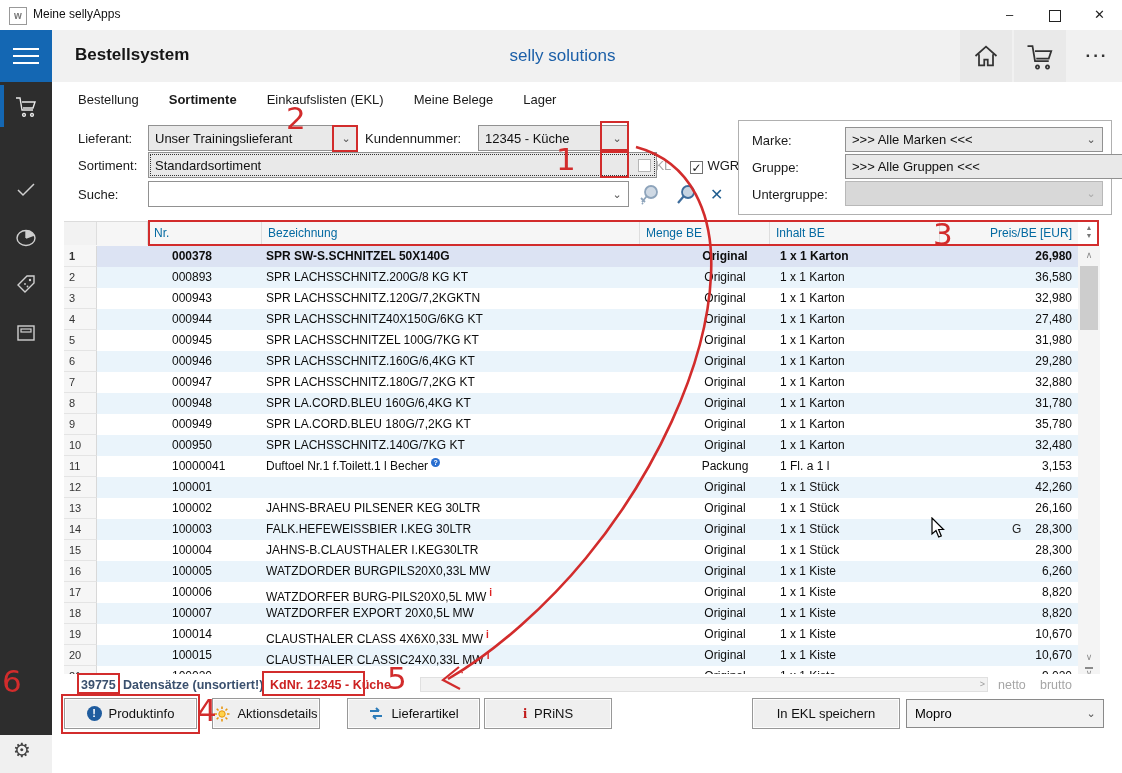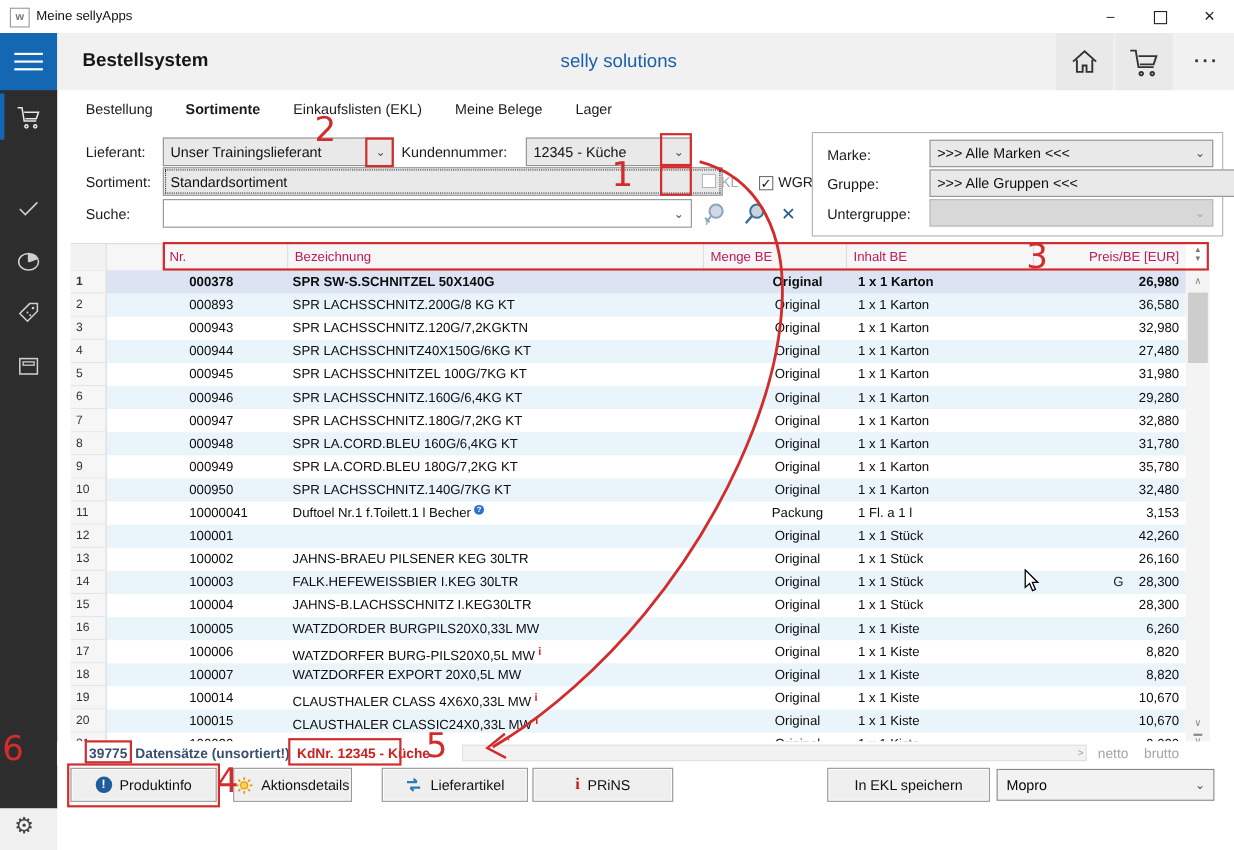--- a/index.html
+++ b/index.html
@@ -45,21 +45,21 @@
   .combo{background:#e9e9e9;border:1px solid #919191;font-size:13px;color:#111;display:flex;align-items:center;padding-left:6px;box-sizing:border-box;}
   .combo .chev{margin-left:auto;width:22px;text-align:center;color:#555;font-size:11px;}
   .dotted{outline:1px dotted #333;outline-offset:-3px;}
   .cbx{width:13px;height:13px;border:1px solid #707070;background:#fff;display:inline-block;font-size:12px;line-height:12px;text-align:center;color:#111;font-weight:bold;box-sizing:border-box;}
   .cbx.dis{border-color:#b5b5b5;}
   #brandpanel{left:738px;top:120px;width:372px;height:93px;border:1px solid #b0b0b0;background:#fff;}
 
   
   #table{left:64px;top:221px;width:1036px;height:453px;overflow:hidden;background:#fff;}
   #thead{position:absolute;left:0;top:0;width:1014px;height:24px;background:#f6f6f6;border-bottom:1px solid #cfcfcf;border-top:1px solid #dcdcdc;}
-  .hcell{position:absolute;top:0;height:23px;line-height:23px;font-size:12px;color:#be185d;border-right:1px solid #dedede;box-sizing:border-box;padding-left:6px;white-space:nowrap;overflow:hidden;}
+  .hcell{position:absolute;top:0;height:23px;line-height:23px;font-size:12px;color:#0369a1;border-right:1px solid #dedede;box-sizing:border-box;padding-left:6px;white-space:nowrap;overflow:hidden;}
   #tbody{position:absolute;left:0;top:25px;width:1014px;}
   .trow{position:absolute;left:0;width:1014px;height:21px;}
   .trow.even{background:#eaf4fb;}
   .trow.sel{background:#dce3f3;font-weight:bold;}
   .tcell{position:absolute;top:0;height:21px;line-height:21px;font-size:12px;color:#0d0d0d;white-space:nowrap;overflow:hidden;box-sizing:border-box;}
   .c-gutter{left:0;width:33px;background:#f6f6f6;border-right:1px solid #d8d8d8;border-bottom:1px solid #e4e4e4;color:#333;font-size:11px;padding-left:5px;}
   .c-flag{left:33px;width:51px;}
   .c-nr{left:84px;width:114px;padding-left:24px;}
   .c-bez{left:198px;width:378px;padding-left:4px;}
   .c-menge{left:596px;width:130px;text-align:center;}
@@ -367,21 +367,21 @@
           <div class="tcell c-nr">100003</div>
           <div class="tcell c-bez">FALK.HEFEWEISSBIER I.KEG 30LTR</div>
           <div class="tcell c-menge">Original</div>
           <div class="tcell c-inhalt">1 x 1 Stück</div>
           <div class="tcell c-preis"><span class="pflag">G</span>28,300</div>
         </div>
         <div class="trow" style="top: 294px;">
           <div class="tcell c-gutter">15</div>
           <div class="tcell c-flag"></div>
           <div class="tcell c-nr">100004</div>
-          <div class="tcell c-bez">JAHNS-B.LACHSSCHNITZ I.KEG30LTR</div>
+          <div class="tcell c-bez">JAHNS-B.CLAUSTHALER I.KEG30LTR</div>
           <div class="tcell c-menge">Original</div>
           <div class="tcell c-inhalt">1 x 1 Stück</div>
           <div class="tcell c-preis">28,300</div>
         </div>
         <div class="trow even" style="top: 315px;">
           <div class="tcell c-gutter">16</div>
           <div class="tcell c-flag"></div>
           <div class="tcell c-nr">100005</div>
           <div class="tcell c-bez">WATZDORDER BURGPILS20X0,33L MW</div>
           <div class="tcell c-menge">Original</div>

